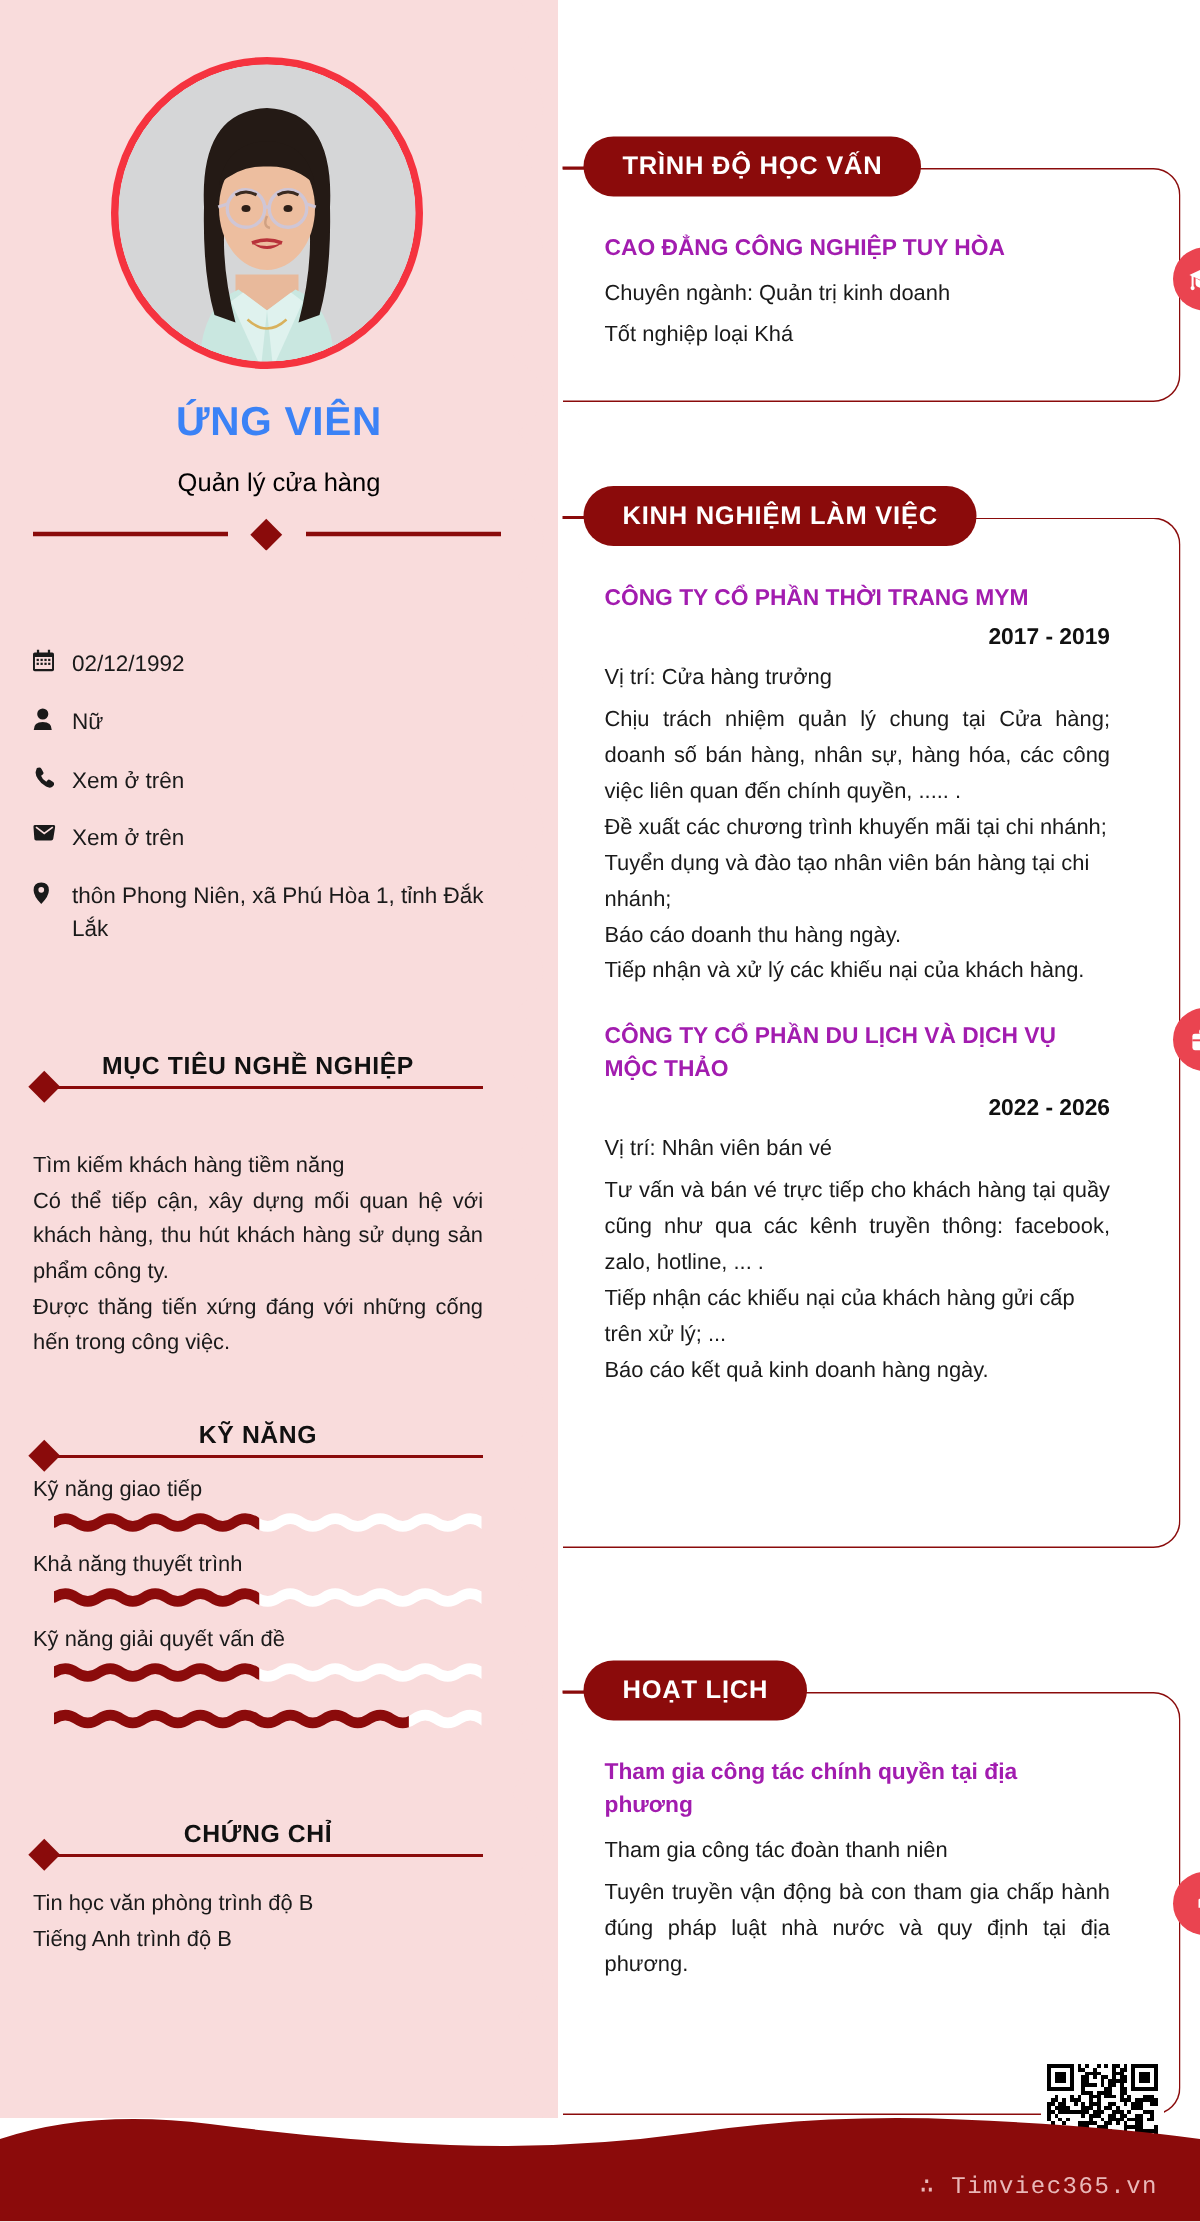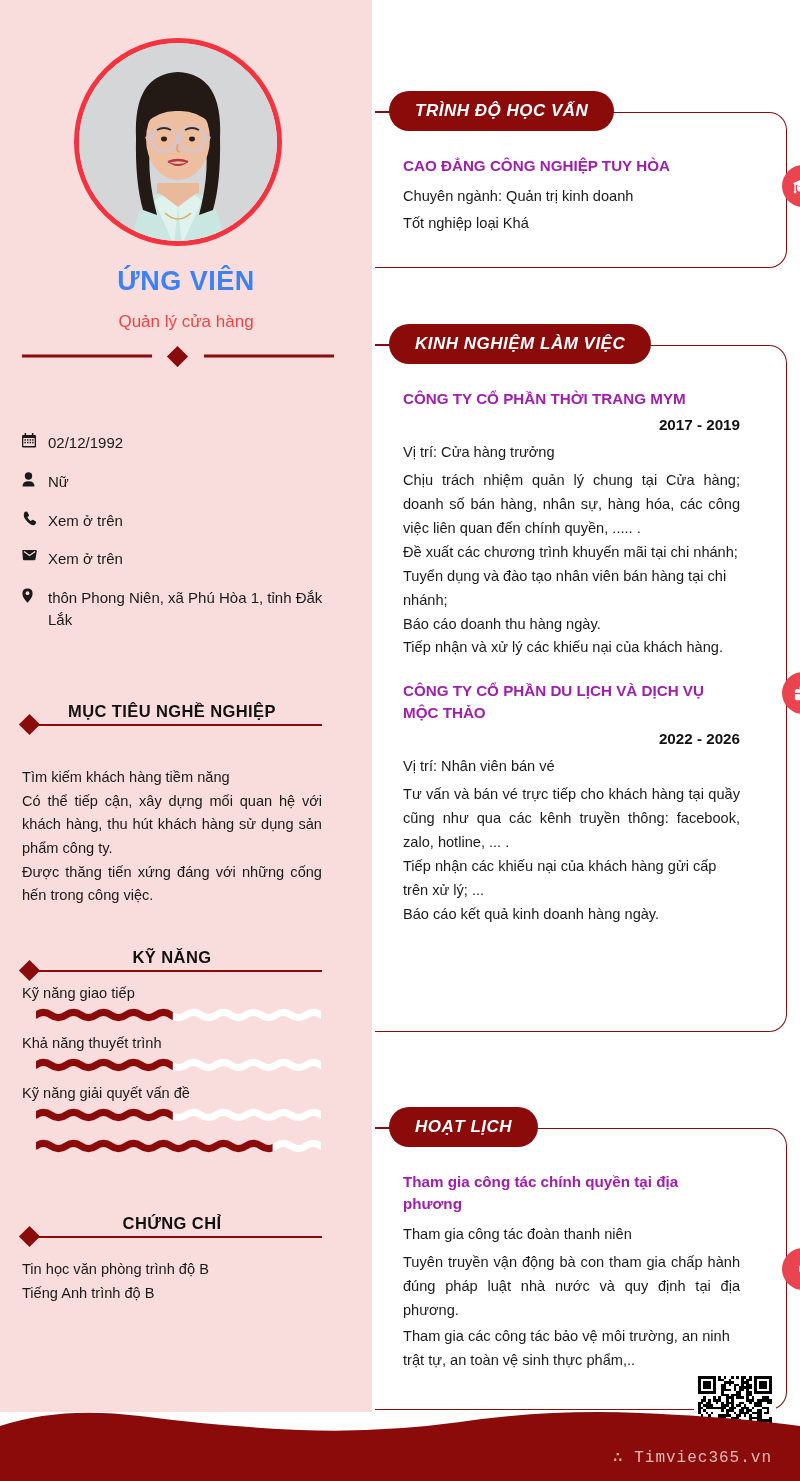--- a/index.html
+++ b/index.html
@@ -35,21 +35,21 @@
   }
   .photo-inner { position:absolute; inset:0; border-radius:50%; overflow:hidden; }
 
   .cand-name {
     position: absolute; left: 0; top: 266px; width: 372px;
     text-align: center; font-size: 27px; font-weight: 700;
     letter-spacing: 0.5px; color: #3b82f6;
   }
   .cand-role {
     position: absolute; left: 0; top: 312px; width: 372px;
-    text-align: center; font-size: 17px; color: #ef4444;
+    text-align: center; font-size: 17px; color: #000000;
   }
   .name-divider {
     position: absolute; left: 22px; top: 345px; width: 312px; height: 22px;
   }
 
   
   .contact {
     position: absolute; left: 22px; top: 432px; width: 320px;
   }
   .c-row { display: flex; align-items: flex-start; margin-bottom: 17px; font-size: 15px; line-height: 1.45; }
@@ -98,21 +98,20 @@
   }
   .card::before {
     content: ""; position: absolute; left: 0; top: -1.6px; width: 22px; height: 1.6px; background: #8a0b0b;
   }
   .pill {
     position: absolute; left: 14px; top: -22px;
     background: #8b0b0b; color: #fff;
     border-radius: 22px; padding: 10px 26px;
     font-size: 17px; font-weight: 700; letter-spacing: .5px;
     white-space: nowrap;
-    font-style: italic;
   }
   .card-body { padding: 42px 46px 22px 28px; }
 
   .ent-title { font-size: 15.2px; font-weight: 700; color:#a21caf; line-height:1.45; }
   .ent-years { font-size: 15.2px; font-weight: 700; text-align: right; margin-top: 6px; color:#111; }
   .ent-pos { font-size: 14.6px; margin-top: 11px; color:#1a1a1a; }
   .ent-text { font-size: 14.6px; line-height: 1.64; text-align: justify; color:#1a1a1a; margin-top: 9px; }
   .ent-sub { font-size: 14.6px; line-height: 1.64; color:#1a1a1a; }
 
   .side-ico {
@@ -404,21 +403,20 @@
         </svg>
       </div>
     </div>
 
     <div class="card" style="top:1128px; height:282px">
       <div class="pill">HOẠT LỊCH</div>
       <div class="card-body">
         <div class="ent-title">Tham gia công tác chính quyền tại địa phương</div>
         <div class="ent-pos">Tham gia công tác đoàn thanh niên</div>
         <div class="ent-text">Tuyên truyền vận động bà con tham gia chấp hành đúng pháp luật nhà nước và quy định tại địa phương.</div>
-        <div class="ent-sub" style="margin-top:2px">Tham gia các công tác bảo vệ môi trường, an ninh trật tự, an toàn vệ sinh thực phẩm,..</div>
       </div>
       <div class="side-ico" style="top:119px">
         <svg width="20" height="20" viewBox="0 0 24 24" fill="#fff">
           <circle cx="12" cy="4.4" r="2.7"></circle>
           <path d="M8.2 8.2 h7.6 q1 0 1 1 v6.1 h-2.1 v6.4 h-1.9 v-6.4 h-1.5 v6.4 h-1.9 v-6.4 h-2.2 v-6.1 q0-1 1-1 z"></path>
         </svg>
       </div>
     </div>
   </div>
 

